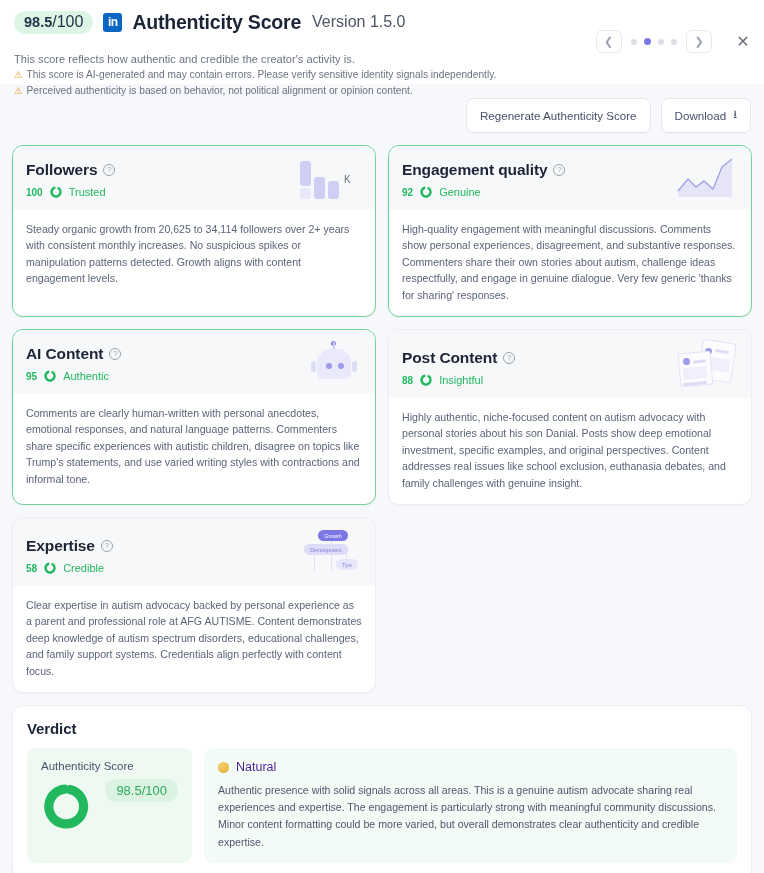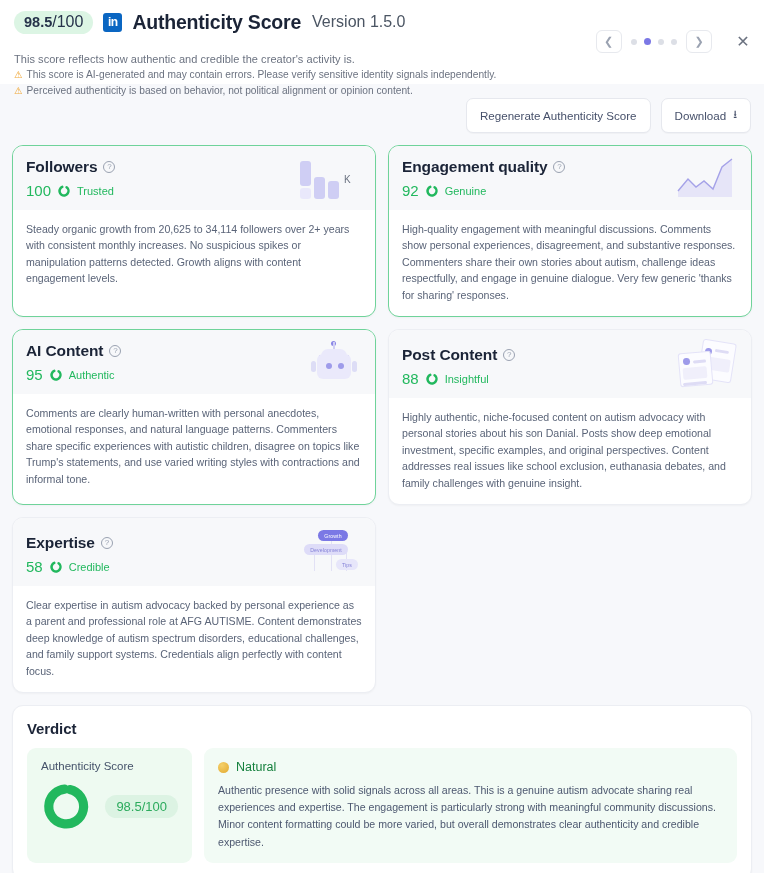--- a/index.html
+++ b/index.html
@@ -164,23 +164,23 @@
     width: 12px; height: 12px;
     border: 1.1px solid #9aa2b1;
     border-radius: 50%;
     color: #9aa2b1;
     font-size: 8px;
     display: flex; align-items: center; justify-content: center;
     line-height: 1;
   }
   .score-row { display: flex; align-items: center; gap: 6px; }
   .score-num {
-    font-size: 15px;
+    font-size: 10px;
     color: #22b85e;
-    font-weight: 400;
+    font-weight: 700;
   }
   .score-label {
     font-size: 11px;
     color: #22b85e;
     font-weight: 500;
   }
   .ring {
     width: 14px; height: 14px;
     flex: 0 0 14px;
   }
@@ -260,41 +260,41 @@
   }
   .verdict-row { display: flex; gap: 12px; align-items: stretch; }
   .verdict-score {
     background: #eefaf1;
     border-radius: 9px;
     width: 165px;
     flex: 0 0 165px;
     padding: 12px 14px;
   }
   .vs-label { font-size: 11.5px; color: #45526a; margin-bottom: 7px; }
-  .vs-row { display: flex; align-items: center; gap: 14px; }
+  .vs-row { display: flex; align-items: flex-start; gap: 14px; }
   .vs-pill {
     background: #dcf3e3;
     color: #2cab5d;
     border-radius: 12px;
     padding: 4px 11px;
     font-size: 13px;
     font-weight: 500;
   }
   .verdict-text {
     background: #f2fbf5;
     border-radius: 9px;
     flex: 1;
     padding: 12px 14px;
   }
   .vt-head { display: flex; align-items: center; gap: 7px; margin-bottom: 8px; }
   .vt-dot {
     width: 11px; height: 11px; border-radius: 50%;
     background: radial-gradient(circle at 35% 30%, #f5d06a, #e2a92f);
   }
-  .vt-title { font-size: 12.5px; color: #15803d; font-weight: 500; }
+  .vt-title { font-size: 12.5px; color: #4c1d95; font-weight: 500; }
   .vt-body { font-size: 10.6px; line-height: 1.62; color: #4d5870; }
 </style>
 </head>
 <body>
 
 <div class="header">
   <div class="header-top">
     <div class="score-pill">
       <span class="big">98.5</span>
         <span class="small">/100</span>

